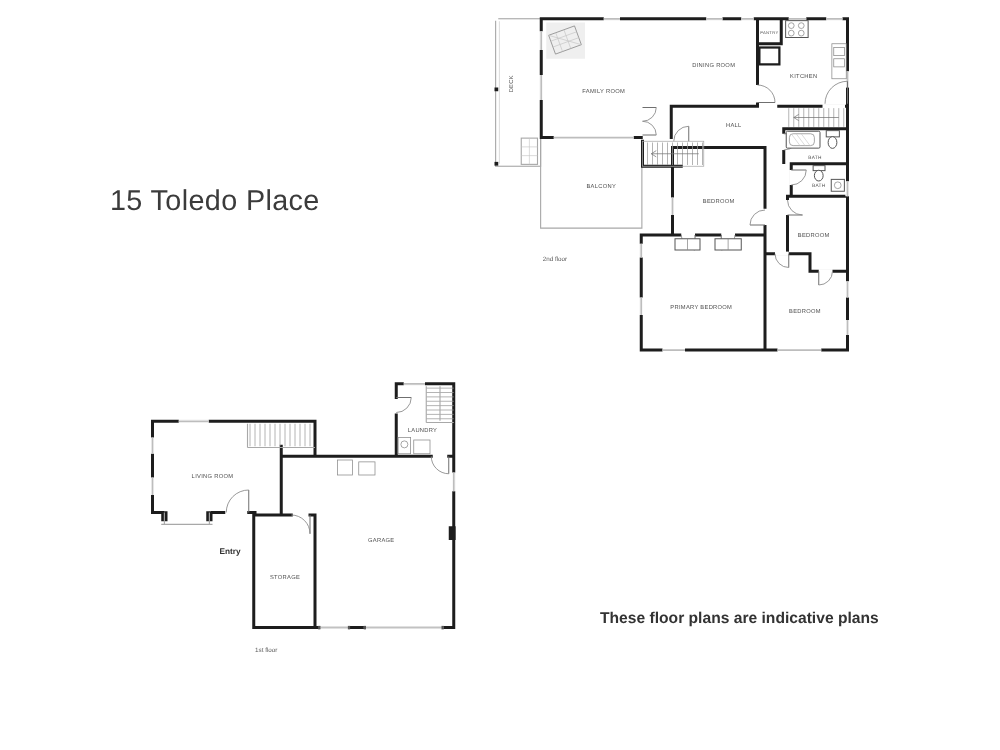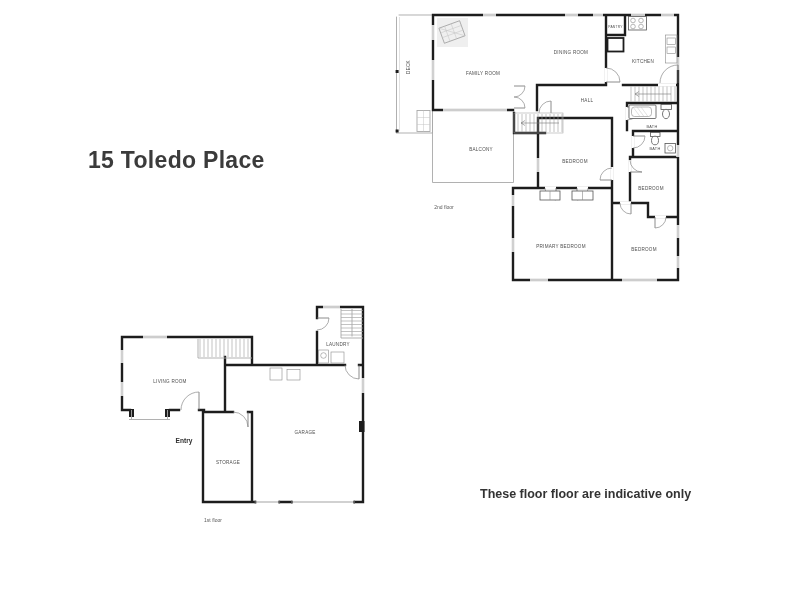--- a/index.html
+++ b/index.html
@@ -1,18 +1,18 @@
 <!DOCTYPE html>
 <html><head>
 <meta charset="utf-8">
 <style>
   html,body{margin:0;padding:0;}
   .canvas{position:relative;width:800px;height:600px;background:#ffffff;overflow:hidden;
           font-family:"Liberation Sans",sans-serif;}
-  .title{position:absolute;left:88px;top:147px;font-size:23px;font-weight:700;color:#3b3b3b;letter-spacing:.3px;}
+  .title{position:absolute;left:88px;top:147px;font-size:23px;font-weight:400;color:#3b3b3b;letter-spacing:.3px;}
   .disclaimer{position:absolute;left:480px;top:487px;font-size:12.5px;font-weight:700;color:#333;}
   svg{position:absolute;overflow:visible;}
   #plan-2f{left:393px;top:10px;width:292px;height:285px;}
   #plan-1f{left:115px;top:300px;width:260px;height:230px;}
   .wall{stroke:#1d1d1d;stroke-width:2.4;fill:none;stroke-linecap:square;}
   .thin{stroke:#a8a8a8;stroke-width:.9;fill:none;}
   .thin2{stroke:#c5c5c5;stroke-width:.5;fill:none;}
   .winline{stroke:#bdbdbd;stroke-width:1.4;fill:none;}
   .gap{fill:#ffffff;stroke:none;}
   .door{stroke:#8a8a8a;stroke-width:.7;fill:none;}
@@ -309,15 +309,15 @@
     <g>
       <text class="lbl" x="55" y="82.5">LIVING ROOM</text>
       <text class="lbl" x="223" y="45.5">LAUNDRY</text>
       <text class="lbl" x="113" y="163.5">STORAGE</text>
       <text class="lbl" x="190" y="133.5">GARAGE</text>
       <text class="entry" x="69" y="143">Entry</text>
       <text class="cap" x="98" y="221.5">1st floor</text>
     </g>
   </svg>
 
-  <div class="disclaimer">These floor floor are indicative only</div>
+  <div class="disclaimer">These floor plans are indicative plans</div>
 
 </div>
 
 </body></html>

